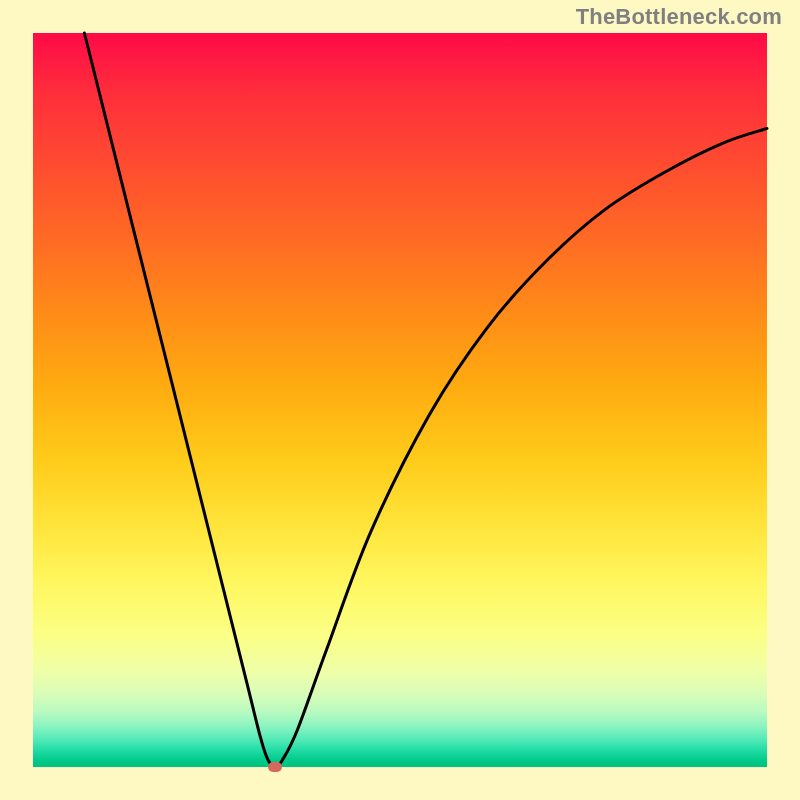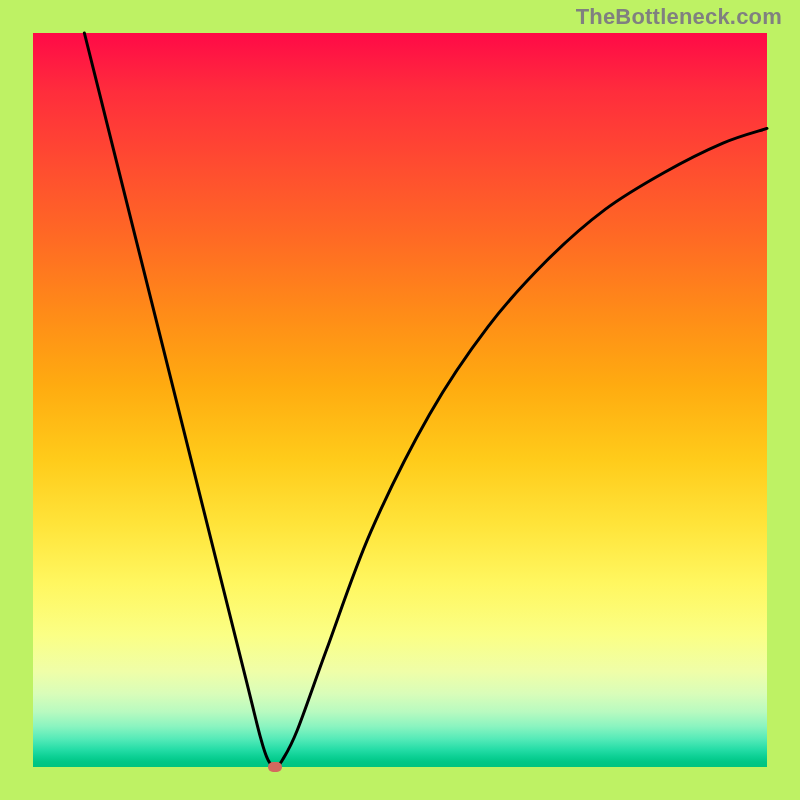--- a/index.html
+++ b/index.html
@@ -8,21 +8,21 @@
     width: 800px;
     height: 800px;
     background: #000;
     font-family: Arial, Helvetica, sans-serif;
     overflow: hidden;
   }
   .frame {
     position: relative;
     width: 800px;
     height: 800px;
-    background: #bef264;
+    background: #fef9c3;
   }
   .watermark {
     position: absolute;
     top: 4px;
     right: 18px;
     font-size: 22px;
     font-weight: 600;
     color: #808080;
     letter-spacing: 0.2px;
     z-index: 10;

